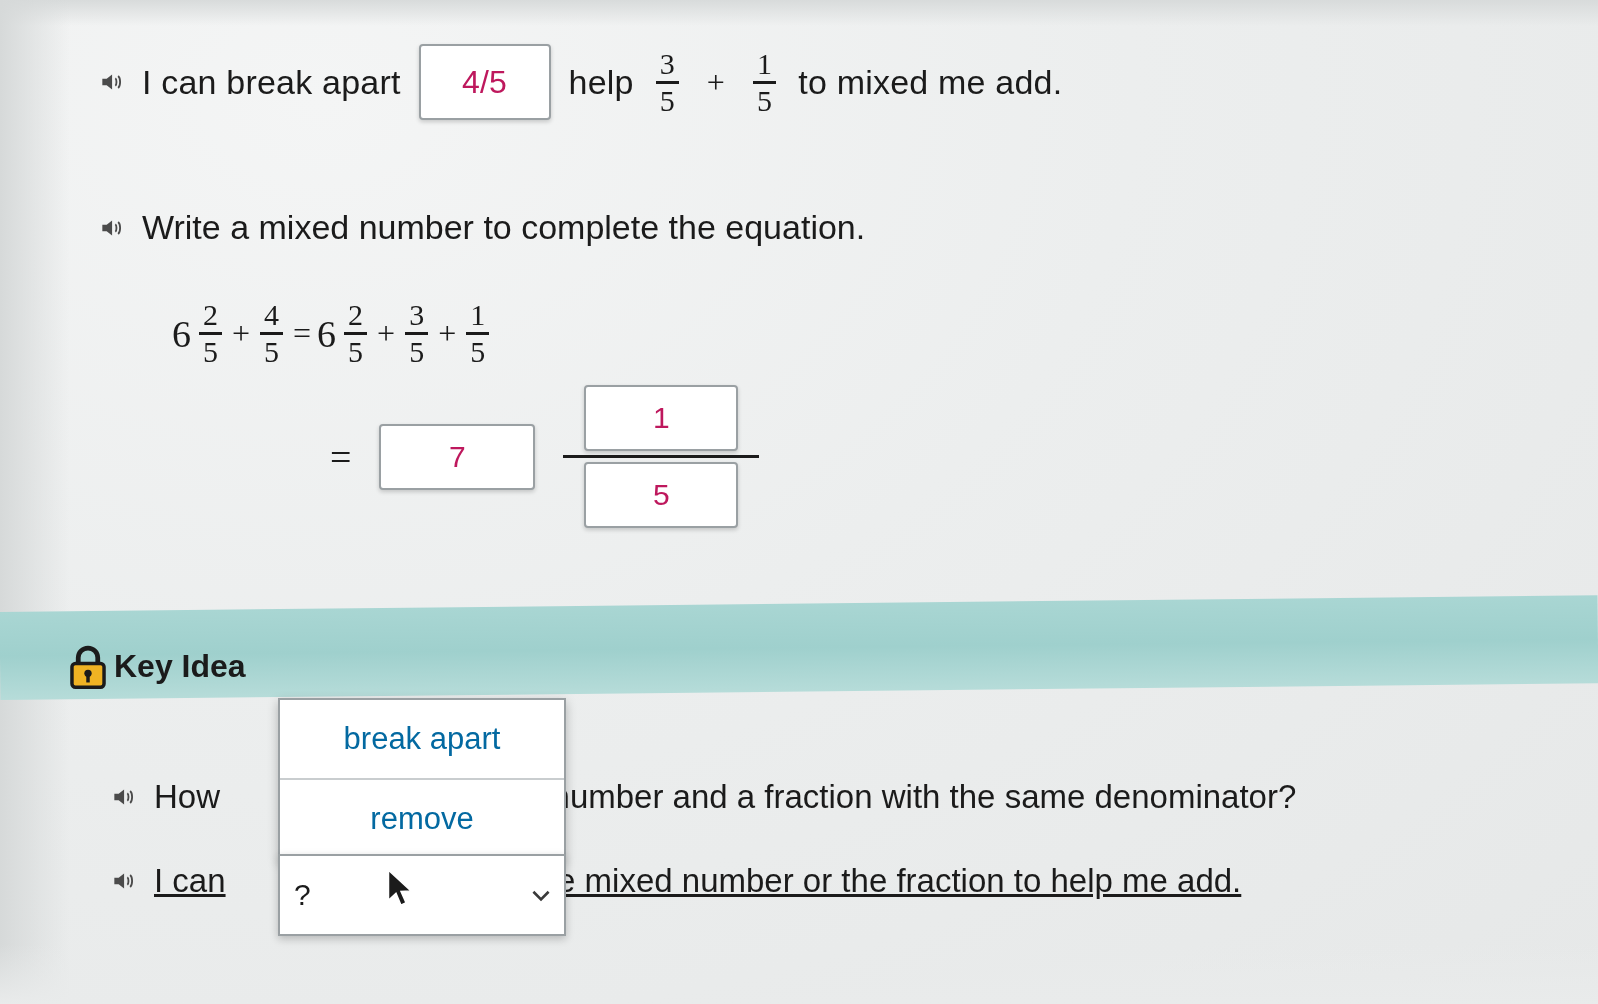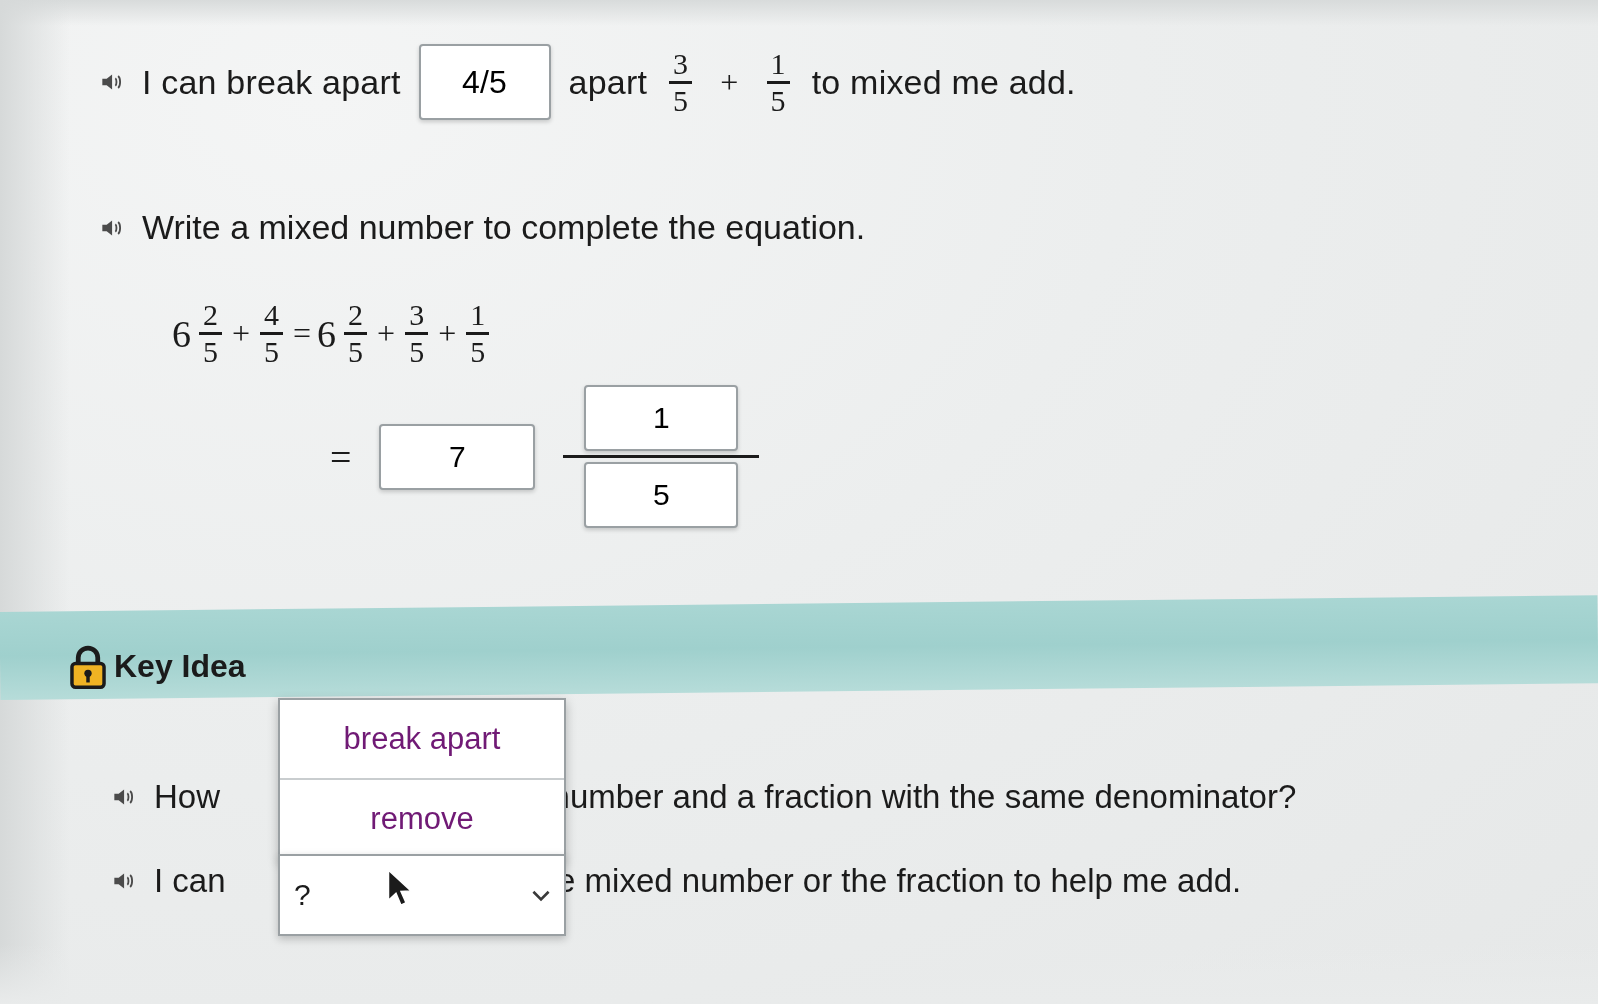--- a/index.html
+++ b/index.html
@@ -67,21 +67,21 @@
 
   .answerbox {
     background: #ffffff;
     border: 2px solid #9aa0a3;
     border-radius: 4px;
     box-shadow: 0 2px 4px rgba(0,0,0,.18);
     display: inline-flex;
     align-items: center;
     justify-content: center;
     font-size: 32px;
-    color: #000000;
+    color: #be185d;
   }
   .box-45 { width: 128px; height: 72px; }
 
   
   .frac {
     display: inline-flex;
     flex-direction: column;
     align-items: center;
     justify-content: center;
     vertical-align: middle;
@@ -187,41 +187,42 @@
   }
   .q2 {
     position: absolute;
     top: 862px;
     left: 110px;
     display: flex;
     align-items: center;
     gap: 18px;
     font-size: 33px;
     white-space: nowrap;
+    text-decoration: underline;
   }
   .q-tail { margin-left: 286px; }
 
   
   .dropdown-open {
     position: absolute;
     left: 278px;
     top: 698px;
     width: 284px;
     background: #ffffff;
     border: 2px solid #9aa0a3;
     box-shadow: 0 4px 10px rgba(0,0,0,.25);
     z-index: 20;
   }
   .dd-option {
     height: 78px;
     display: flex;
     align-items: center;
     justify-content: center;
     font-size: 31px;
-    color: #701a75;
+    color: #0369a1;
     border-bottom: 2px solid #c9cdcf;
     background: #ffffff;
   }
   .dd-option:last-child { border-bottom: none; }
 
   .select-closed {
     position: absolute;
     left: 278px;
     top: 854px;
     width: 284px;
@@ -277,21 +278,21 @@
   <div class="row1">
     <span class="speaker">
       <svg viewBox="0 0 24 24" fill="none" stroke="currentColor" stroke-width="1.7">
         <polygon points="4,9 8,9 13,5 13,19 8,15 4,15" fill="currentColor" stroke="none"></polygon>
         <path d="M16 8.5c1.4 1 1.4 6 0 7"></path>
         <path d="M18.6 6.5c2.4 2 2.4 9 0 11"></path>
       </svg>
     </span>
     <span class="txt">I can break apart</span>
     <span class="answerbox box-45">4/5</span>
-    <span class="txt">apart</span>
+    <span class="txt">help</span>
     <span class="frac">
       <span class="num">3</span>
       <span class="den">5</span>
     </span>
     <span class="op">+</span>
     <span class="frac">
       <span class="num">1</span>
       <span class="den">5</span>
     </span>
     <span class="txt">to mixed me add.</span>

